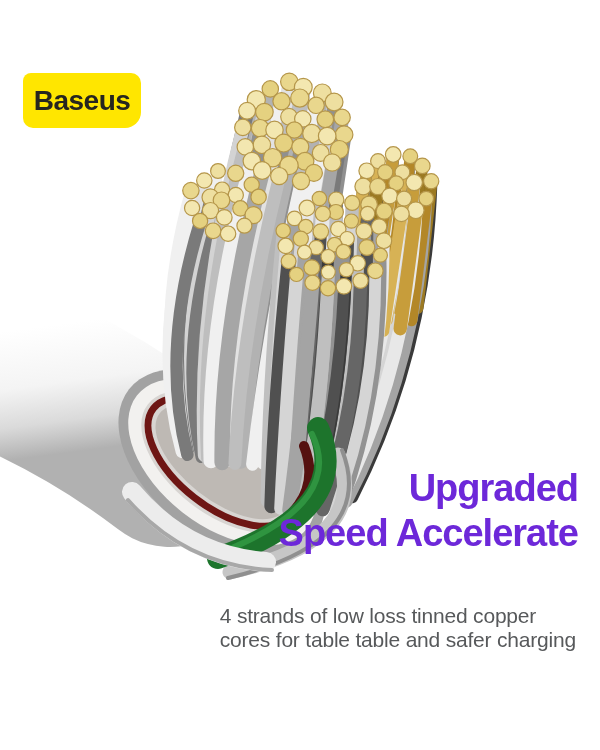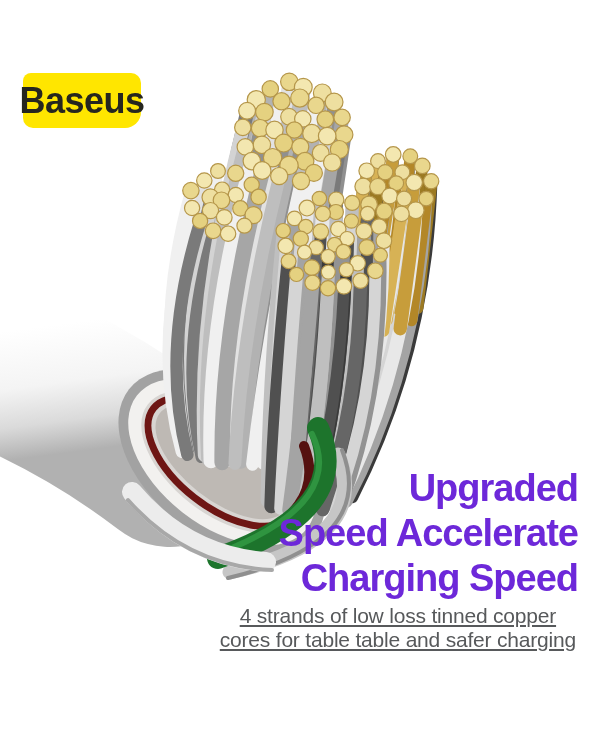--- a/index.html
+++ b/index.html
@@ -7,30 +7,30 @@
     position:relative;width:600px;height:750px;background:#ffffff;overflow:hidden;
     font-family:"Liberation Sans",sans-serif;
   }
   .art{position:absolute;left:0;top:0;z-index:0;}
   .logo{
     position:absolute;left:23px;top:73px;width:118px;height:55px;z-index:2;
     border-radius:8px 10px 16px 10px;
     display:flex;align-items:center;justify-content:center;
   }
   .logo span{
-    font-weight:bold;font-size:36px;letter-spacing:-0.5px;line-height:1;
+    font-weight:bold;font-size:28px;letter-spacing:-0.5px;line-height:1;
   }
   .headline{
     position:absolute;right:22px;top:466px;z-index:2;
     text-align:right;font-weight:bold;font-size:38px;line-height:45px;
     letter-spacing:-1px;
   }
   .subtext{
     position:absolute;right:24px;top:604px;z-index:2;
-    text-align:center;font-size:21px;line-height:24px;letter-spacing:-0.2px;text-decoration:underline;
+    text-align:left;font-size:21px;line-height:24px;letter-spacing:-0.2px;
   }
 </style>
 </head>
 <body>
 
 <div class="stage">
 
   <svg id="cable-art" class="art" width="600" height="750" viewBox="0 0 600 750" aria-hidden="true">
       <defs>
         <linearGradient id="jg" x1="0" y1="0" x2="0.25" y2="1">
@@ -301,21 +301,20 @@
       <circle cx="328.0" cy="288.2" r="7.6" fill="#e5d180" stroke="#b5964a" stroke-width="1.2"></circle>
     </svg>
 
   <div class="logo" style="background: rgb(255, 230, 0);">
     <span style="color: rgb(38, 38, 31);">Baseus</span>
   </div>
 
   <div class="headline" style="color: #6d28d9;">
     <div>Upgraded</div>
     <div>Speed Accelerate</div>
-    <div>Charging Speed</div>
   </div>
 
   <div class="subtext" style="color: rgb(87, 89, 91);">
     <div>4 strands of low loss tinned copper</div>
     <div>cores for table table and safer charging</div>
   </div>
 
 </div>
 
 </body></html>

